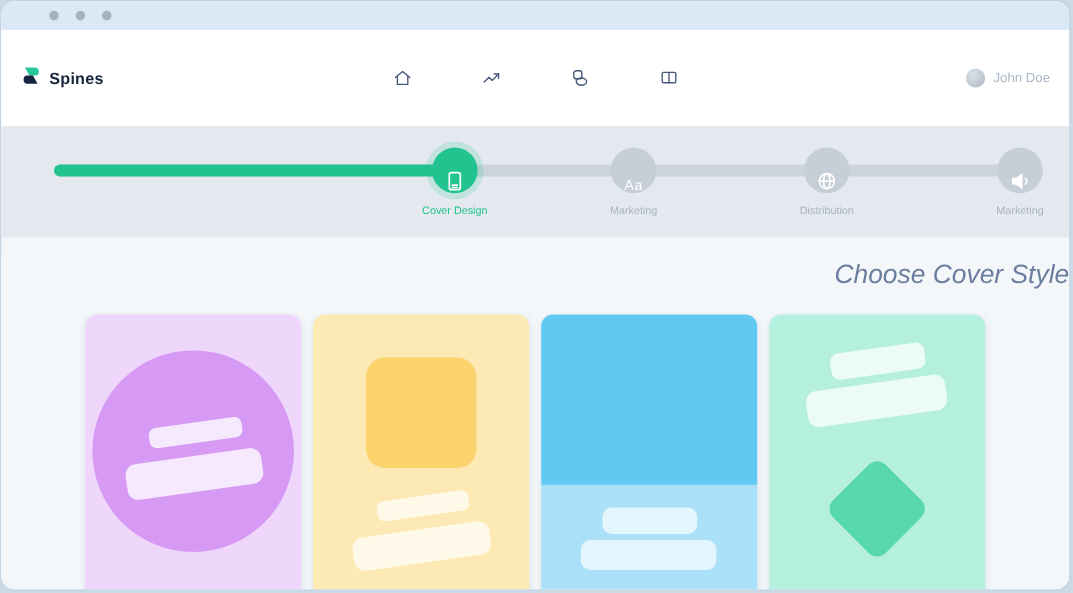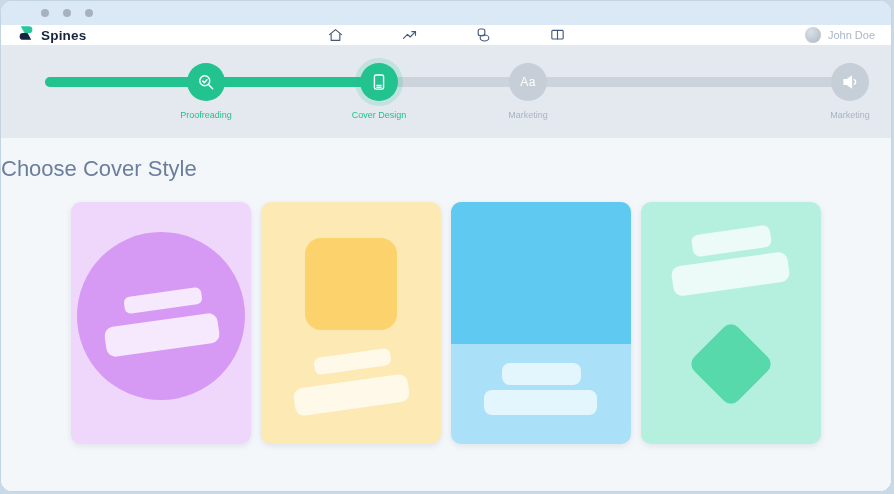--- a/index.html
+++ b/index.html
@@ -3,51 +3,51 @@
 <meta charset="utf-8">
 <style>
   html,body{margin:0;padding:0;width:894px;height:494px;overflow:hidden;
     font-family:"Liberation Sans","DejaVu Sans",sans-serif;background:#c9d9e6;}
   .window{position:relative;width:892px;height:492px;border:1px solid #c2d4e2;
     border-radius:12px;overflow:hidden;background:#f4f7fa;box-sizing:border-box;}
   
   .titlebar{height:24px;background:#dbe9f6;display:flex;align-items:center;padding-left:40px;gap:14px;}
   .dot{width:8px;height:8px;border-radius:50%;background:#a7b2bf;}
   
-  .header{height:20px;background:#ffffff;display:flex;align-items:center;
-    padding:0 16px;position:relative;}
+  .header{height:48px;background:#ffffff;display:flex;align-items:center;
+    padding:16px 16px;position:relative;}
   .brand{display:flex;align-items:center;gap:6px;}
   .brand-name{font-size:13.5px;font-weight:bold;color:#16243c;letter-spacing:.2px;}
   .nav{position:absolute;left:50%;transform:translateX(-50%);display:flex;gap:57px;align-items:center;}
   .nav-btn{width:17px;height:17px;display:flex;align-items:center;justify-content:center;cursor:pointer;}
   .nav-btn svg{stroke:#44587a;fill:none;stroke-width:1.7;stroke-linecap:round;stroke-linejoin:round;}
   .user{margin-left:auto;display:flex;align-items:center;gap:7px;cursor:pointer;}
   .avatar{width:16px;height:16px;border-radius:50%;
     background:radial-gradient(circle at 35% 30%,#d9e0e7,#aeb8c2);}
   .user-name{font-size:11px;color:#a9b6c6;text-align:right;}
   
   .stepper{position:relative;height:93px;background:#e4e9f0;}
   .track{position:absolute;top:32px;left:44px;width:805px;height:10px;background:#ccd3db;border-radius:6px;}
   .track-progress{height:10px;width:322px;background:#22c38e;border-radius:6px;}
   .step{position:absolute;top:18px;width:120px;text-align:center;cursor:pointer;}
   .step.narrow{width:70px;}
   .step-circle{width:38px;height:38px;border-radius:50%;margin:0 auto;
-    display:flex;align-items:center;justify-content:center;}
+    display:flex;align-items:flex-end;justify-content:center;}
   .step.complete .step-circle,.step.active .step-circle{background:#22c38e;}
   .step.active .step-circle{box-shadow:0 0 0 5px rgba(34,195,142,.18);}
   .step.upcoming .step-circle{background:#c6ced8;}
   .step-circle svg{stroke:#ffffff;fill:none;stroke-width:1.7;stroke-linecap:round;stroke-linejoin:round;}
   .icon-text{color:#fff;font-size:12px;letter-spacing:.5px;}
   .step-label{margin-top:9px;font-size:9px;line-height:11px;}
   .step.complete .step-label,.step.active .step-label{color:#1fc287;}
   .step.upcoming .step-label{color:#a9b3c0;}
   
   .main{height:341px;background:#f4f7fa;}
-  .heading{margin:16px 0 16px;text-align:left;font-size:22px;line-height:30px;
-    font-weight:500;color:#6b7e9d;}
+  .heading{margin:16px 0 16px;text-align:right;font-size:22px;line-height:30px;
+    font-weight:500;color:#6b7e9d;font-style:italic;}
   .covers{margin-top:18px;display:flex;justify-content:center;gap:10px;}
   .cover{position:relative;width:180px;height:242px;border-radius:10px;overflow:hidden;
     cursor:pointer;box-shadow:0 2px 6px rgba(120,140,160,.18);}
   .cover .bar{position:absolute;}
   
   .cover-1{background:#efd6fb;}
   .cover-1 .big-circle{position:absolute;left:6px;top:30px;width:168px;height:168px;
     border-radius:50%;background:#d79af4;}
   .cover-1 .bar-sm{left:53px;top:90px;width:78px;height:17px;border-radius:6px;
     background:rgba(255,255,255,.78);transform:rotate(-8deg);}
@@ -129,49 +129,49 @@
       <span class="user-name">John Doe</span>
     </div>
   </div>
 
   <div class="stepper">
     <div class="track">
       <div class="track-progress"></div>
     </div>
 
 
-    <div class="step complete" style="left:145px">
-      <div class="step-circle">
-        <svg width="20" height="20" viewBox="0 0 24 24">
-          <circle cx="10.5" cy="10.5" r="6"></circle>
-            <path d="M15 15l5 5"></path>
-          <path d="M8 10.8l2 2 3.2-3.4"></path>
-        </svg>
-      </div>
-      <div class="step-label">Proofreading</div>
-    </div>
 
     <div class="step active" style="left:318px">
       <div class="step-circle">
         <svg width="20" height="20" viewBox="0 0 24 24">
           <rect x="6.5" y="3.5" width="11" height="17" rx="2"></rect>
           <path d="M9.5 16h5"></path>
             <path d="M9.5 18.3h5"></path>
         </svg>
       </div>
       <div class="step-label">Cover Design</div>
     </div>
 
     <div class="step upcoming" style="left:467px">
       <div class="step-circle">
         <span class="icon-text">Aa</span>
       </div>
       <div class="step-label">Marketing</div>
     </div>
 
+    <div class="step upcoming" style="left:628px">
+      <div class="step-circle">
+        <svg width="20" height="20" viewBox="0 0 24 24">
+          <circle cx="12" cy="12" r="7.5"></circle>
+            <path d="M4.5 12h15"></path>
+          <ellipse cx="12" cy="12" rx="3.2" ry="7.5"></ellipse>
+        </svg>
+      </div>
+      <div class="step-label">Distribution</div>
+    </div>
 
     <div class="step upcoming" style="left:789px">
       <div class="step-circle">
         <svg width="20" height="20" viewBox="0 0 24 24">
           <path d="M14.5 4 8 8.5H4.8a.8.8 0 0 0-.8.8v5.4c0 .44.36.8.8.8H8l6.5 4.5z" fill="#ffffff" stroke="none"></path>
           <path d="M17.2 9.2s1.6 1 1.6 2.8-1.6 2.8-1.6 2.8"></path>
         </svg>
       </div>
       <div class="step-label">Marketing</div>
     </div>

